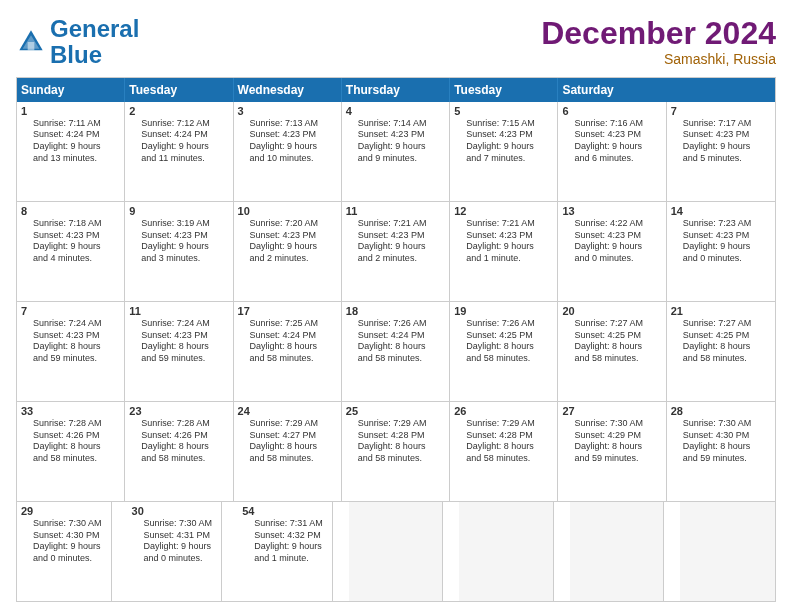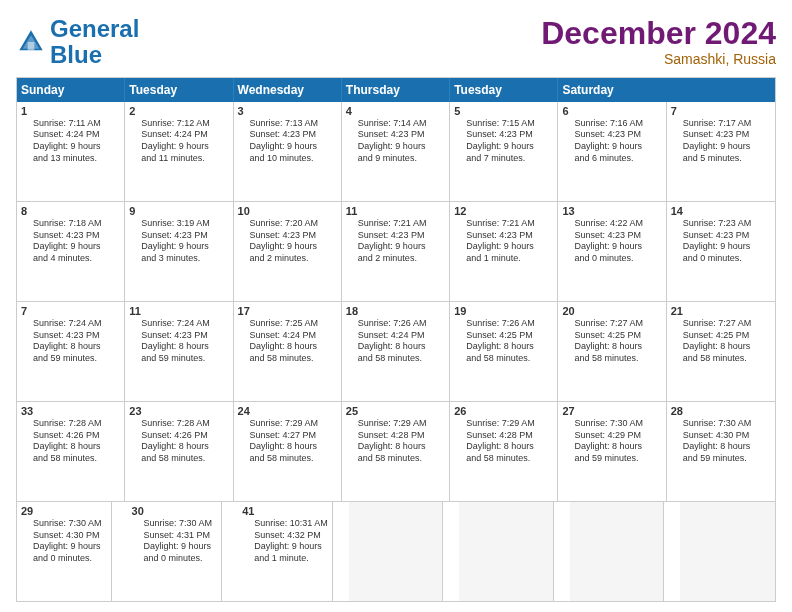--- a/index.html
+++ b/index.html
@@ -354,22 +354,22 @@
 and 0 minutes.</div>
           </div>
           <div class="cal-cell">
             <span class="day-num">30</span>
             <div class="info" style="white-space: pre-line;">Sunrise: 7:30 AM
 Sunset: 4:31 PM
 Daylight: 9 hours
 and 0 minutes.</div>
           </div>
           <div class="cal-cell">
-            <span class="day-num">41</span>
-            <div class="info" style="white-space: pre-line;">Sunrise: 10:31 AM
+            <span class="day-num">54</span>
+            <div class="info" style="white-space: pre-line;">Sunrise: 7:31 AM
 Sunset: 4:32 PM
 Daylight: 9 hours
 and 1 minute.</div>
           </div>
           <div class="cal-cell empty"></div>
           <div class="cal-cell empty"></div>
           <div class="cal-cell empty"></div>
           <div class="cal-cell empty"></div>
         </div>
       </div>

